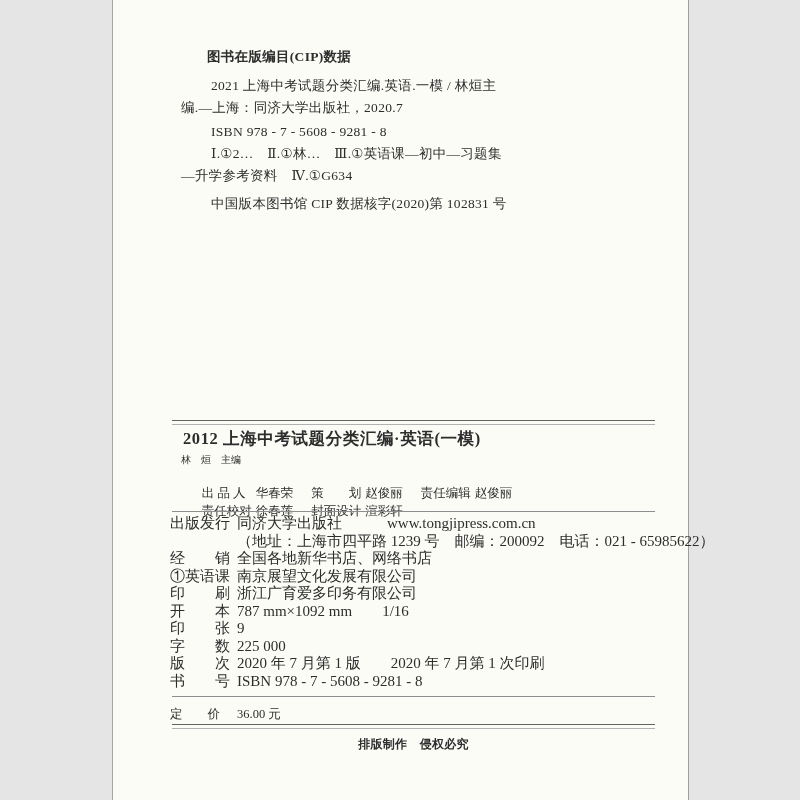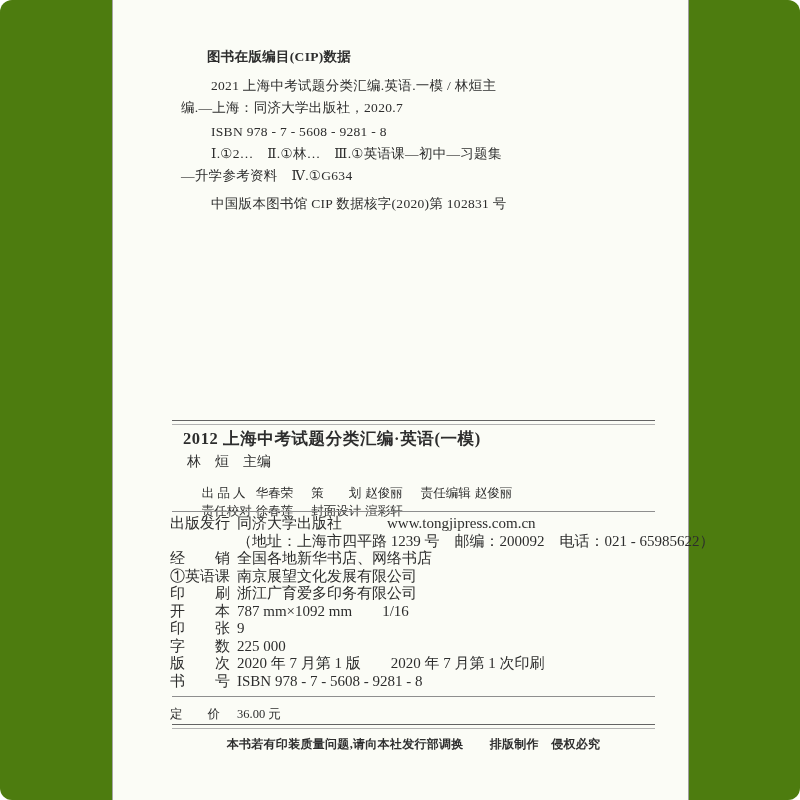--- a/index.html
+++ b/index.html
@@ -5,24 +5,23 @@
   html, body {
     margin: 0;
     padding: 0;
     background: #ffffff;
     font-family: "Liberation Serif", "DejaVu Serif", serif;
   }
   .scan {
     position: relative;
     width: 800px;
     height: 800px;
-    background: #4d7c0f;
+    background: #e5e5e5;
     overflow: hidden;
     color: #2d2d2d;
-    border-radius: 12px;
   }
   
   .page {
     position: absolute;
     left: 112px;
     top: 0;
     width: 577px;
     height: 800px;
     box-sizing: border-box;
     background: #fbfcf6;
@@ -61,23 +60,23 @@
     position: absolute;
     left: 70px;
     top: 428px;
     font-size: 16.5px;
     font-weight: bold;
     letter-spacing: 0.6px;
     white-space: pre;
   }
   .editor-line {
     position: absolute;
-    left: 74px;
+    left: 68px;
     top: 453px;
-    font-size: 14px;
+    font-size: 10px;
     white-space: pre;
   }
   .crew-row {
     position: absolute;
     left: 70px;
     font-size: 12.5px;
     white-space: pre;
   }
   .crew-row .pair { display: inline-block; margin-right: 18px; }
   .crew-row .role { display: inline-block; width: 54px; white-space: pre; }
@@ -160,18 +159,17 @@
       <div class="col-row"><span class="lbl">书　　号</span><span class="val">ISBN 978 - 7 - 5608 - 9281 - 8</span></div>
     </div>
 
     <div class="rule rule-single" style="top:696px;"></div>
 
     <div class="price-row"><span class="lbl">定　　价</span><span class="val">36.00 元</span></div>
 
     <div class="rule rule-double" style="top:724px;"></div>
 
     <div class="footer-note">
-      <span>本书若有印装质量问题,请向本社发行部调换</span>
       <span>排版制作　侵权必究</span>
     </div>
 
   </div>
 </div>
 
 </body></html>

